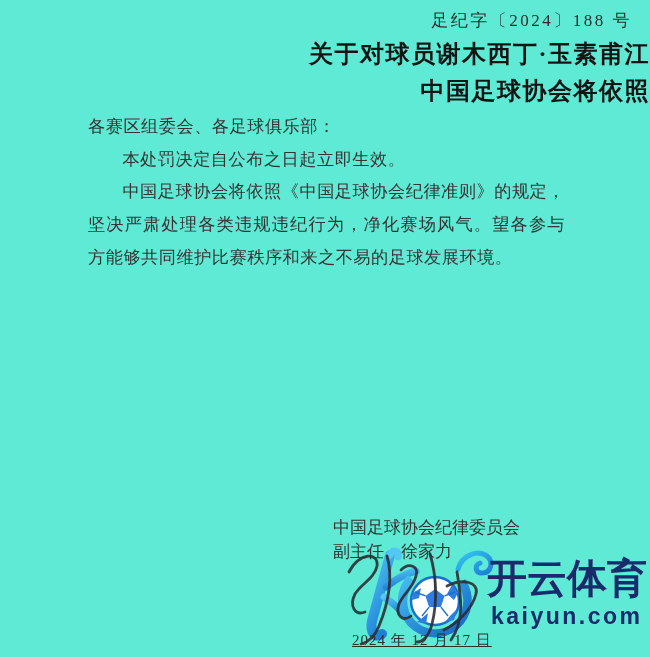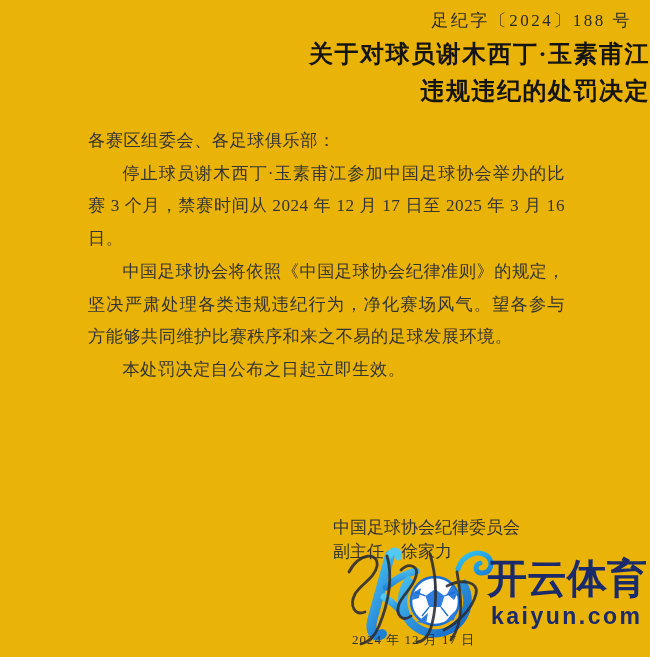--- a/index.html
+++ b/index.html
@@ -1,19 +1,19 @@
 <!DOCTYPE html>
 <html><head>
 <meta charset="utf-8">
 <style>
   html,body{margin:0;padding:0;background:#e8e8e8;}
   .page{
     position:relative;
     width:650px;height:657px;
-    background:#eab308;
+    background:#5eead4;
     font-family:"Liberation Serif","DejaVu Serif",serif;
     color:#333;
     overflow:hidden;
     margin:0 auto;
   }
   .doc-number{
     position:absolute;top:9px;right:18px;
     font-size:17px;letter-spacing:2.5px;color:#2b2b2b;
     white-space:nowrap;
   }
@@ -22,33 +22,32 @@
     text-align:right;
     font-size:24px;font-weight:bold;color:#141414;
     line-height:37px;letter-spacing:1.5px;
     margin:0;
   }
   .body-text{
     position:absolute;top:111px;left:88px;width:477px;
     font-size:17.2px;line-height:32.7px;color:#343434;
     letter-spacing:0.5px;
     text-align:justify;
-    margin-top:14px;
   }
   .body-text p{margin:0;padding:0;text-indent:2em;}
   .body-text p.salutation{text-indent:0;}
   .sig-block{
     position:absolute;top:516px;left:333px;width:192px;
     font-size:17px;line-height:24px;color:#333;
     z-index:1;
   }
   .issue-date{
     position:absolute;top:631px;left:352px;
-    font-size:13px;color:#2f2f2f;letter-spacing:1px;
-    z-index:6;white-space:nowrap;
+    font-size:15px;color:#2f2f2f;letter-spacing:1px;
+    z-index:6;white-space:nowrap;text-decoration:underline;
   }
   .watermark{position:absolute;left:0;top:0;width:650px;height:657px;pointer-events:none;}
   .kaiyun-logo{position:absolute;left:360px;top:547px;z-index:3;}
   .brand-cn{
     position:absolute;left:487px;top:556px;z-index:4;
     font-family:"Liberation Sans","DejaVu Sans",sans-serif;
     font-size:40px;font-weight:800;color:#1b2a6b;
     line-height:44px;letter-spacing:0;white-space:nowrap;
   }
   .brand-en{
@@ -59,27 +58,26 @@
   }
   .handwritten-signature{position:absolute;left:335px;top:546px;z-index:5;opacity:.88;}
 </style>
 </head>
 <body>
 
 <div class="page">
 
   <div class="doc-number">足纪字〔2024〕188 号</div>
 
-  <h1 class="title"><span>关于对球员谢木西丁·玉素甫江</span><br><span>违规违纪的处罚决定</span></h1>
+  <h1 class="title"><span>关于对球员谢木西丁·玉素甫江</span><br><span>中国足球协会将依照</span></h1>
 
   <div class="body-text">
     <p class="salutation">各赛区组委会、各足球俱乐部：</p>
-    <p>停止球员谢木西丁·玉素甫江参加中国足球协会举办的比赛 3 个月，禁赛时间从 2024 年 12 月 17 日至 2025 年 3 月 16 日。</p>
+    <p>本处罚决定自公布之日起立即生效。</p>
     <p>中国足球协会将依照《中国足球协会纪律准则》的规定，坚决严肃处理各类违规违纪行为，净化赛场风气。望各参与方能够共同维护比赛秩序和来之不易的足球发展环境。</p>
-    <p>本处罚决定自公布之日起立即生效。</p>
   </div>
 
   <div class="sig-block">
     <div>中国足球协会纪律委员会</div>
     <div>副主任：徐家力</div>
   </div>
 
   <div class="watermark">
 
     <svg class="kaiyun-logo" width="142" height="110" viewBox="0 0 142 110">

